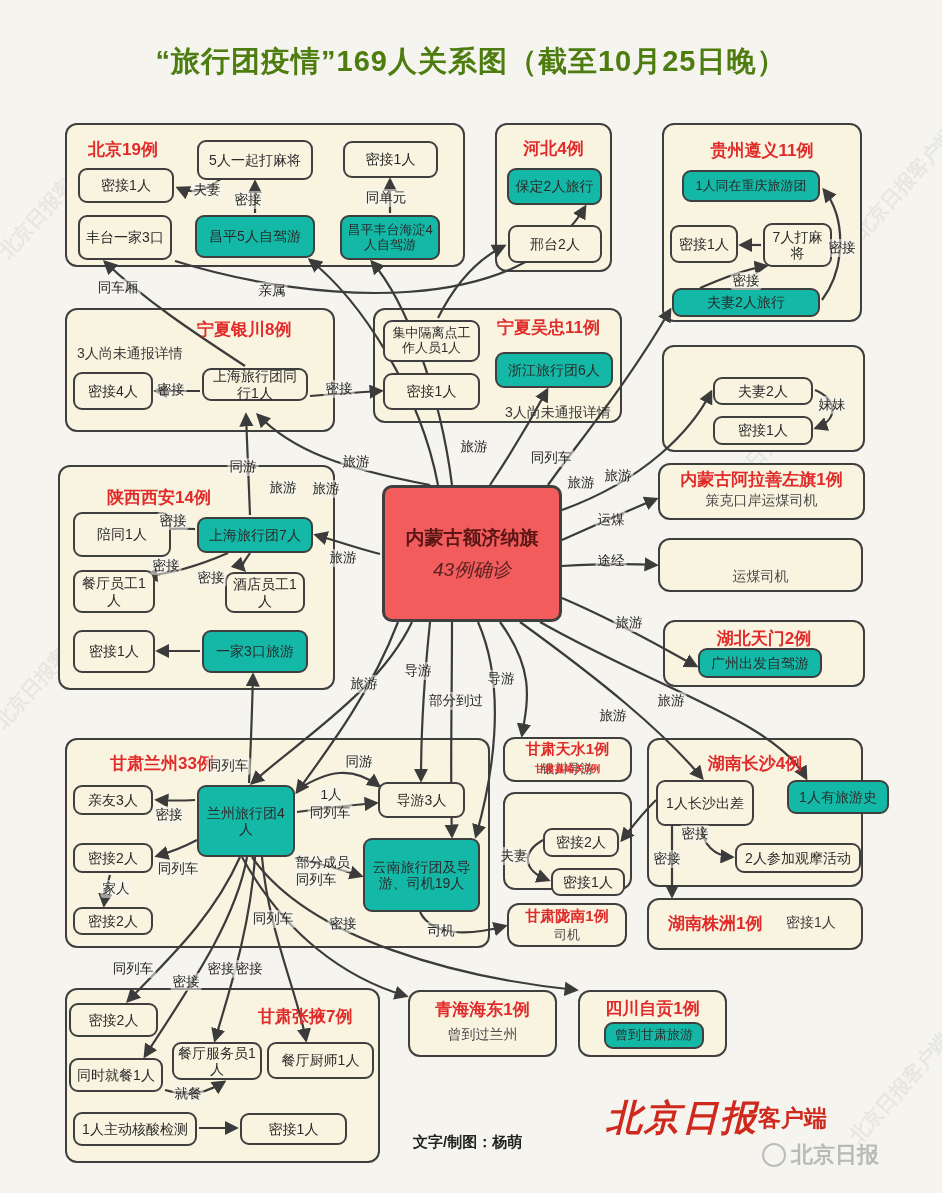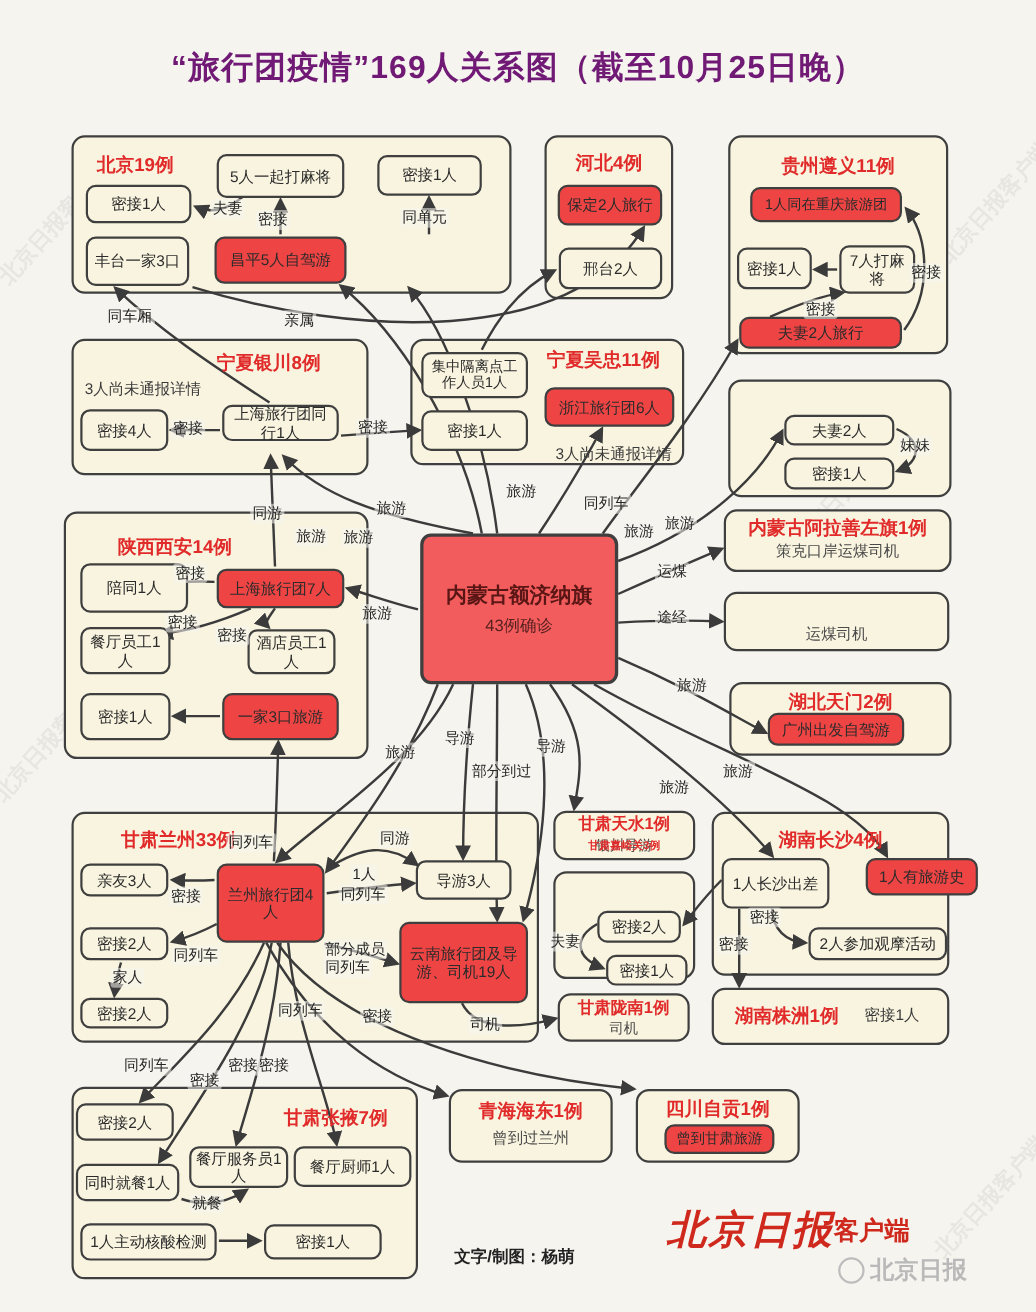--- a/index.html
+++ b/index.html
@@ -1,36 +1,36 @@
 <!DOCTYPE html>
 <html><head>
 <meta charset="utf-8">
 <style>
   html,body{margin:0;padding:0;}
   body{font-family:"Liberation Sans","DejaVu Sans",sans-serif;background:#e9e8e4;}
   #canvas{position:relative;width:942px;height:1193px;background:#f5f4ef;overflow:hidden;margin:0 auto;}
   #page-title{position:absolute;left:0;top:42px;width:942px;text-align:center;
-    font-size:29px;font-weight:bold;color:#701a75;letter-spacing:1px;}
+    font-size:29px;font-weight:bold;color:#4d7c0f;letter-spacing:1px;}
   .grp{position:absolute;background:#f8f4df;border:2.5px solid #3f3f3f;border-radius:12px;box-sizing:border-box;z-index:1;}
   .gt{position:absolute;font-size:17px;font-weight:bold;color:#e12a2a;z-index:4;white-space:nowrap;}
   .gt.ctr{text-align:center;}
   .nd{position:absolute;background:#f8f4df;border:2.5px solid #3f3f3f;border-radius:9px;box-sizing:border-box;
       display:flex;align-items:center;justify-content:center;text-align:center;
       font-size:14px;color:#2b2b2b;line-height:1.15;z-index:3;padding:1px 3px;}
-  .nd.or{background:#ef4444;}
+  .nd.or{background:#14b8a6;}
   .nd.sm{font-size:13px;}
   .sub{position:absolute;font-size:14px;color:#4a4a4a;z-index:4;white-space:nowrap;}
   .note{position:absolute;font-size:14px;color:#3a3a3a;z-index:4;white-space:nowrap;}
   .el{position:absolute;transform:translate(-50%,-50%);font-size:13.5px;color:#262626;z-index:5;
       white-space:nowrap;background:rgba(245,244,239,0.55);padding:0 2px;border-radius:3px;}
   #center-node{position:absolute;left:382px;top:485px;width:180px;height:137px;background:#f25c5c;
       border:3px solid #3f3f3f;border-radius:10px;box-sizing:border-box;z-index:3;
       display:flex;flex-direction:column;align-items:center;justify-content:center;color:#3a1212;}
   #center-node .c1{font-size:19px;font-weight:bold;color:#5a1515;}
-  #center-node .c2{font-size:15px;color:#5a2020;margin-top:6px;}
+  #center-node .c2{font-size:19px;color:#5a2020;margin-top:6px;font-style:italic;}
   svg.edges{position:absolute;left:0;top:0;z-index:2;pointer-events:none;}
   .wm{position:absolute;transform:rotate(-48deg);font-size:20px;color:rgba(110,110,110,0.10);
       z-index:0;white-space:nowrap;font-weight:bold;}
   #credit{position:absolute;left:413px;top:1133px;font-size:15px;font-weight:bold;color:#222;z-index:4;}
   #logo{position:absolute;left:606px;top:1094px;z-index:4;white-space:nowrap;}
   #logo .nm{font-family:"DejaVu Serif","Liberation Serif",serif;font-style:italic;font-weight:bold;
       font-size:36px;color:#cf281c;letter-spacing:2px;}
   #logo .sx{font-size:23px;font-weight:bold;color:#cf281c;vertical-align:4px;}
   #gray-wm{position:absolute;left:762px;top:1140px;z-index:4;color:#b9b9b9;font-size:22px;font-weight:bold;
       display:flex;align-items:center;gap:5px;}
@@ -163,20 +163,21 @@
   <span class="sub" style="left:408px;top:1026px;width:149px;text-align:center">曾到过兰州</span>
   <span class="gt ctr" style="left:578px;top:997px;width:149px">四川自贡1例</span>
   <span class="note" style="left:77px;top:345px">3人尚未通报详情</span>
   <span class="note" style="left:505px;top:404px">3人尚未通报详情</span>
 
   <div class="nd" style="left:78px;top:168px;width:96px;height:35px">密接1人</div>
   <div class="nd" style="left:197px;top:140px;width:116px;height:40px">5人一起打麻将</div>
   <div class="nd" style="left:343px;top:141px;width:95px;height:37px">密接1人</div>
   <div class="nd" style="left:78px;top:215px;width:94px;height:45px">丰台一家3口</div>
   <div class="nd or" style="left:195px;top:215px;width:120px;height:43px">昌平5人自驾游</div>
+  <div class="nd or sm" style="left:340px;top:215px;width:100px;height:45px">昌平丰台海淀4人自驾游</div>
 
   <div class="nd or" style="left:507px;top:168px;width:95px;height:37px">保定2人旅行</div>
   <div class="nd" style="left:508px;top:225px;width:94px;height:38px">邢台2人</div>
 
   <div class="nd or sm" style="left:682px;top:170px;width:138px;height:32px">1人同在重庆旅游团</div>
   <div class="nd" style="left:670px;top:225px;width:68px;height:38px">密接1人</div>
   <div class="nd" style="left:763px;top:223px;width:69px;height:44px">7人打麻将</div>
   <div class="nd or" style="left:672px;top:288px;width:148px;height:29px">夫妻2人旅行</div>
 
   <div class="nd" style="left:73px;top:372px;width:80px;height:38px">密接4人</div>

